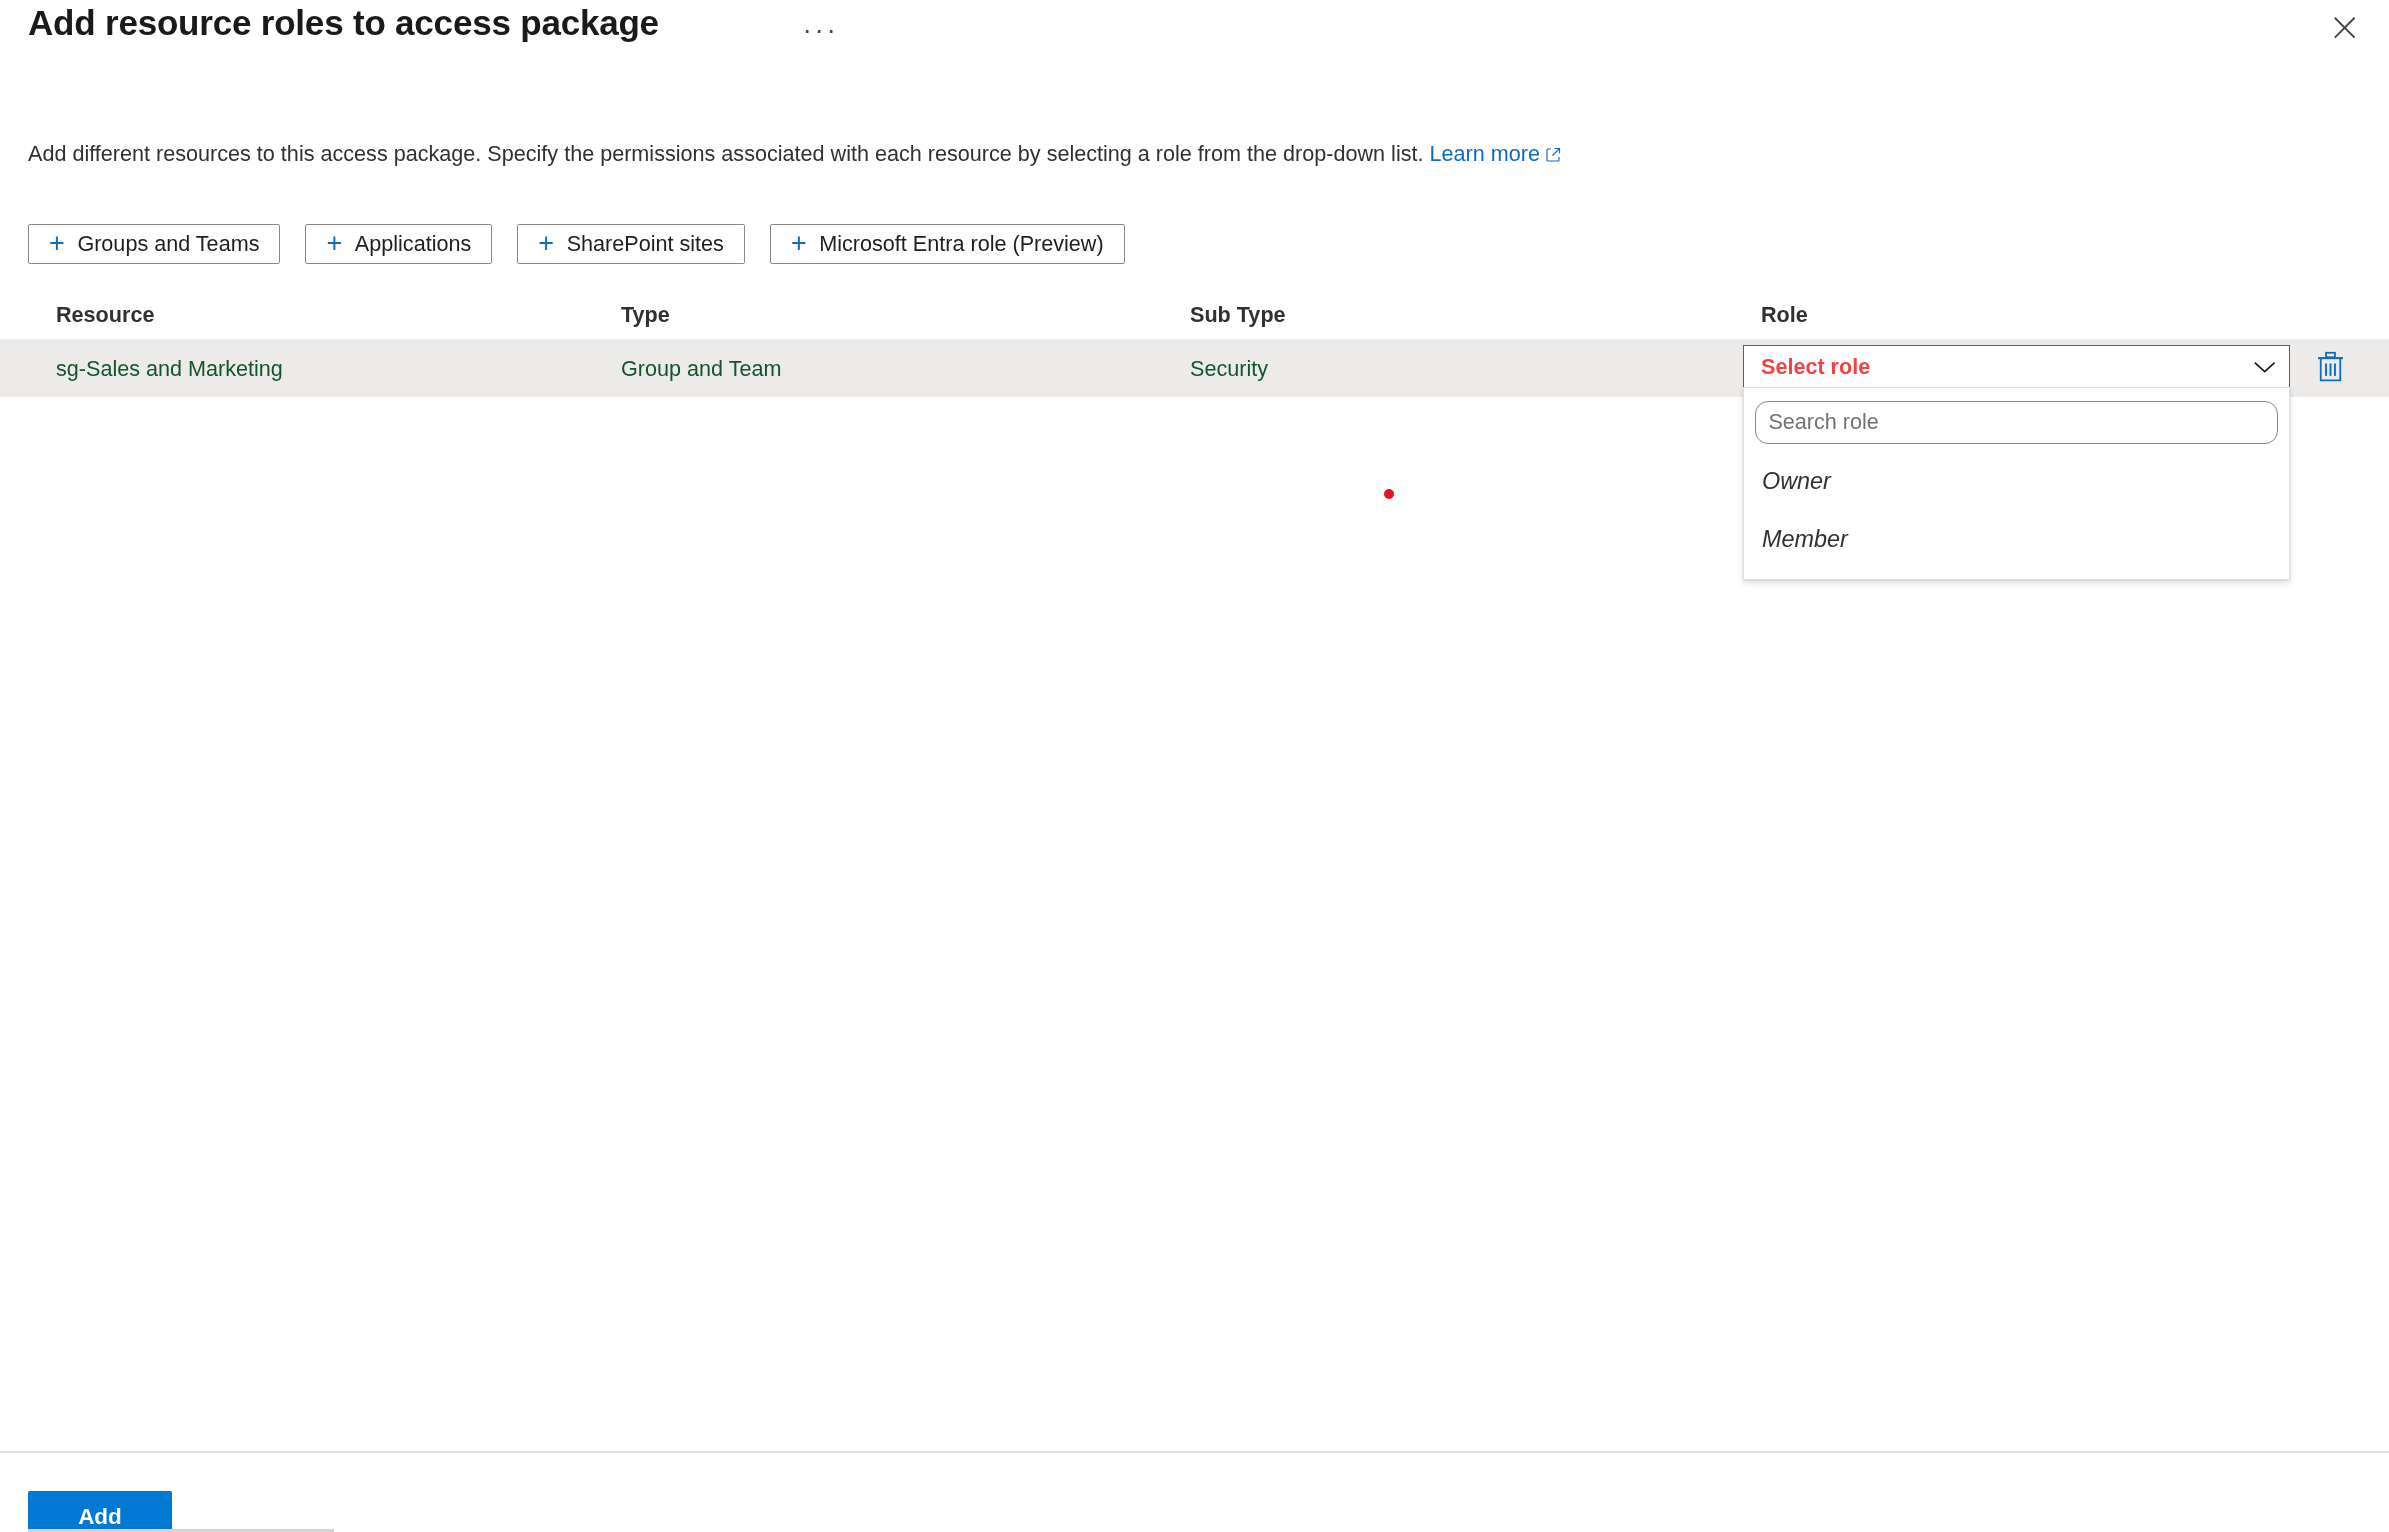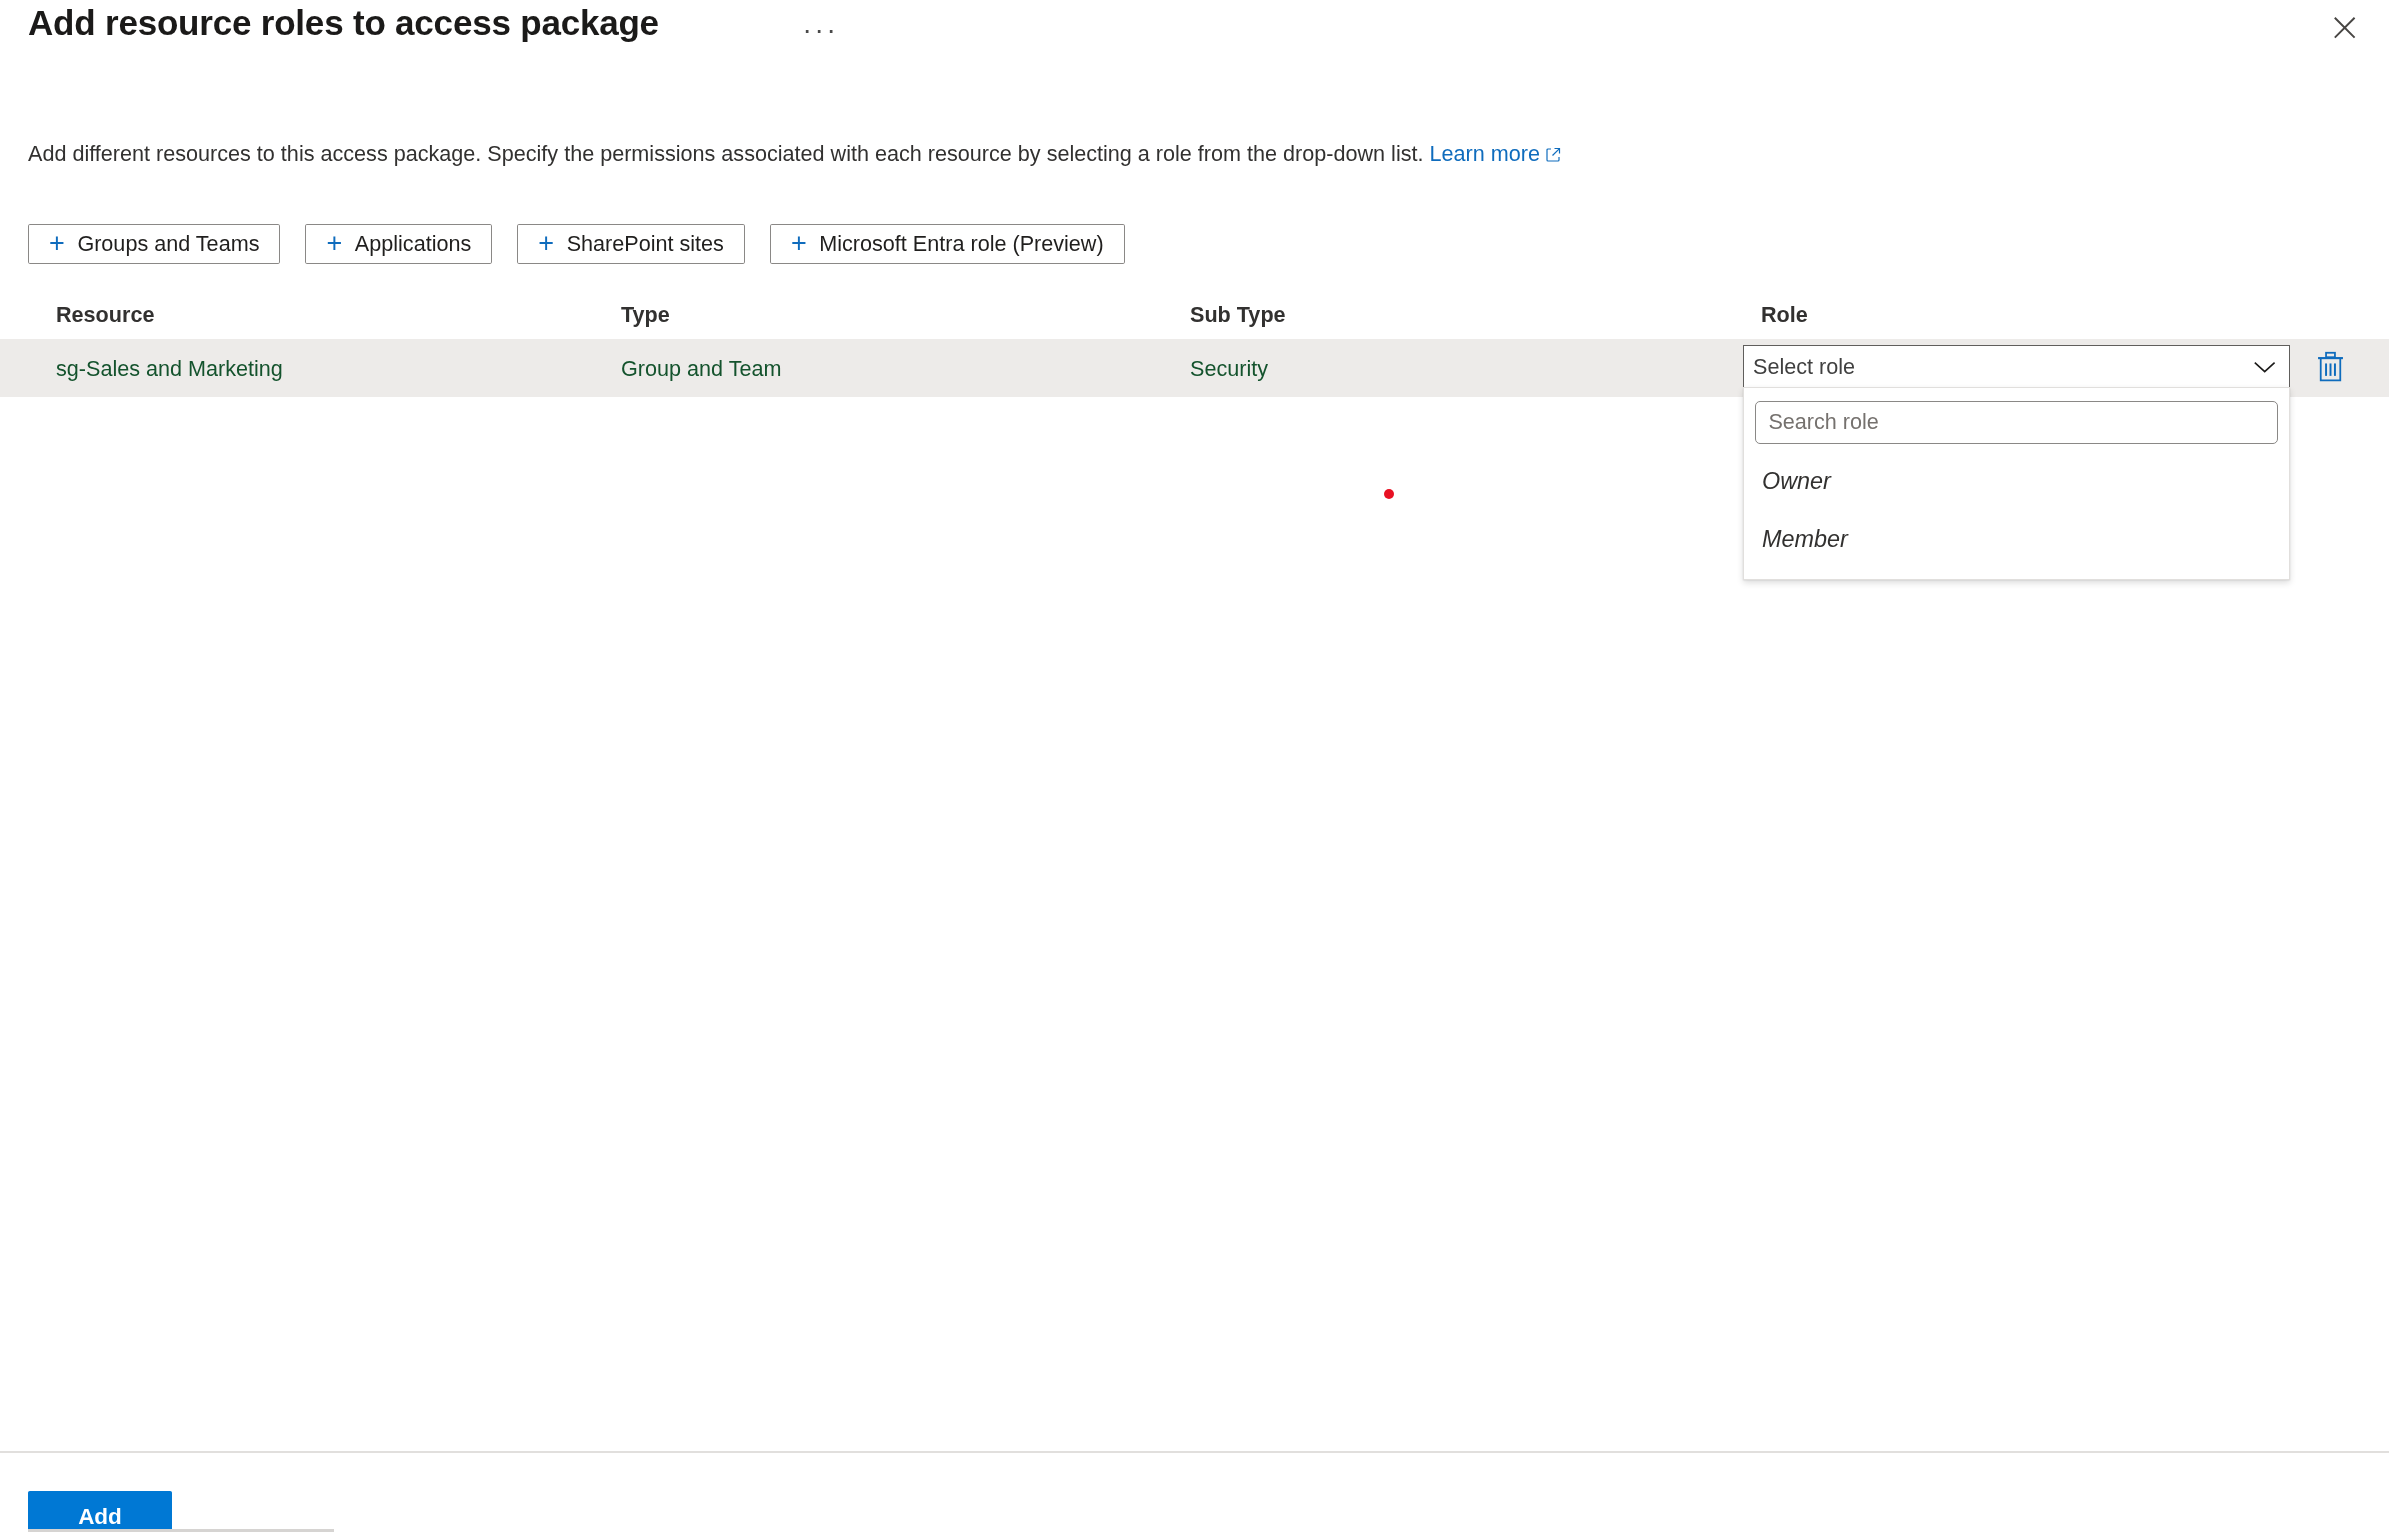--- a/index.html
+++ b/index.html
@@ -168,24 +168,25 @@
     width: 547px;
     height: 43px;
     border: 0.9px solid #605e5c;
     background: #ffffff;
     display: flex;
     align-items: center;
     cursor: pointer;
   }
   .combobox-text {
     font-size: 21.6px;
-    color: #404040;
-    padding-left: 9px;
+    color: #ef4444;
+    padding-left: 17px;
     flex: 1;
     white-space: nowrap;
+    font-weight: bold;
   }
   .combobox-caret {
     width: 49px;
     height: 41px;
     display: flex;
     align-items: center;
     justify-content: center;
   }
 
   .delete-btn {
@@ -210,21 +211,21 @@
     border: 0.9px solid #e1dfdd;
     box-shadow: 0 2.9px 6.5px rgba(0,0,0,0.132), 0 0.5px 1.6px rgba(0,0,0,0.108);
     padding: 12.6px 10.8px 10.8px 10.8px;
     z-index: 20;
   }
   .search-wrap { padding: 0 0 3.6px 0; }
   .search-input {
     width: 100%;
     height: 43px;
     border: 0.9px solid #8a8886;
-    border-radius: 5px;
+    border-radius: 13px;
     font-size: 21.6px;
     color: #323130;
     padding: 0 12.6px;
     outline: none;
     background: #ffffff;
     font-family: "Liberation Sans", sans-serif;
   }
   .search-input::placeholder { color: #75716e; }
 
   .option {

